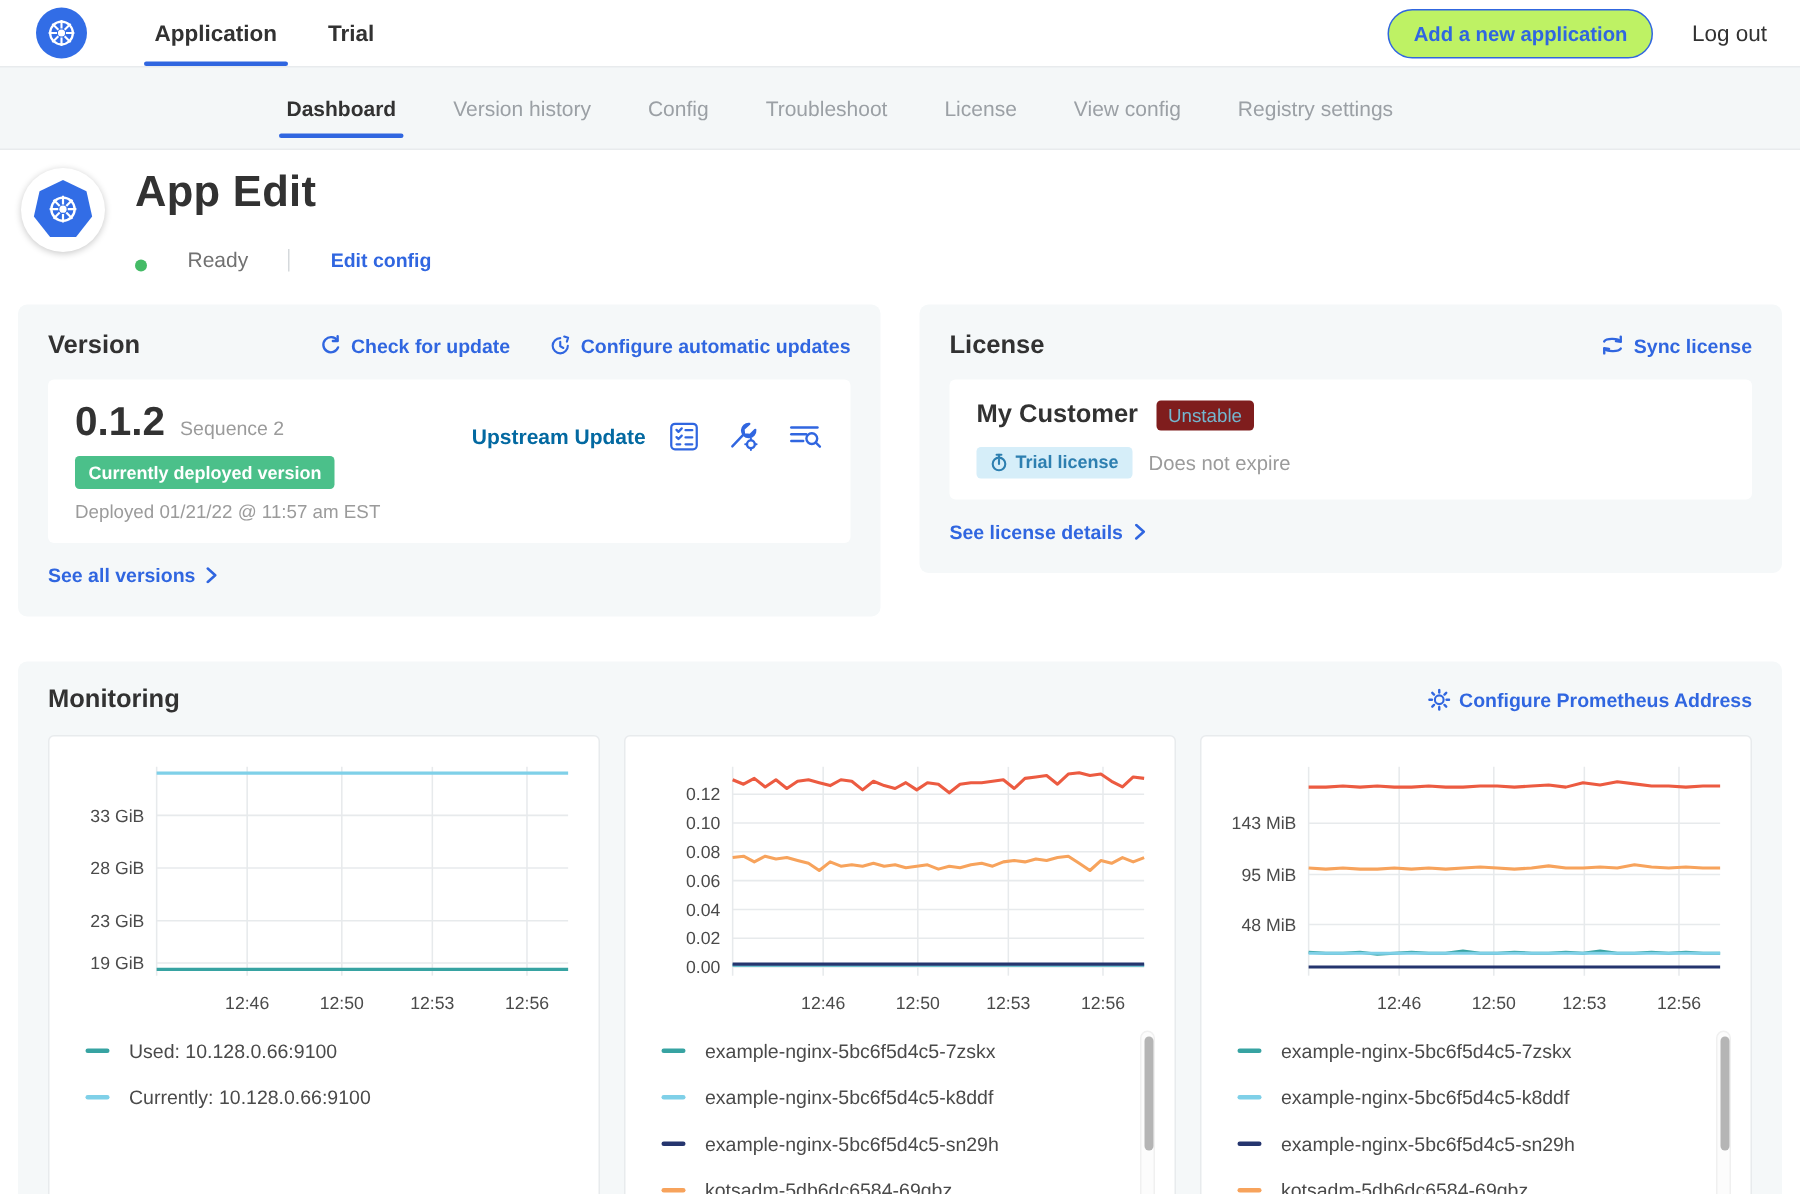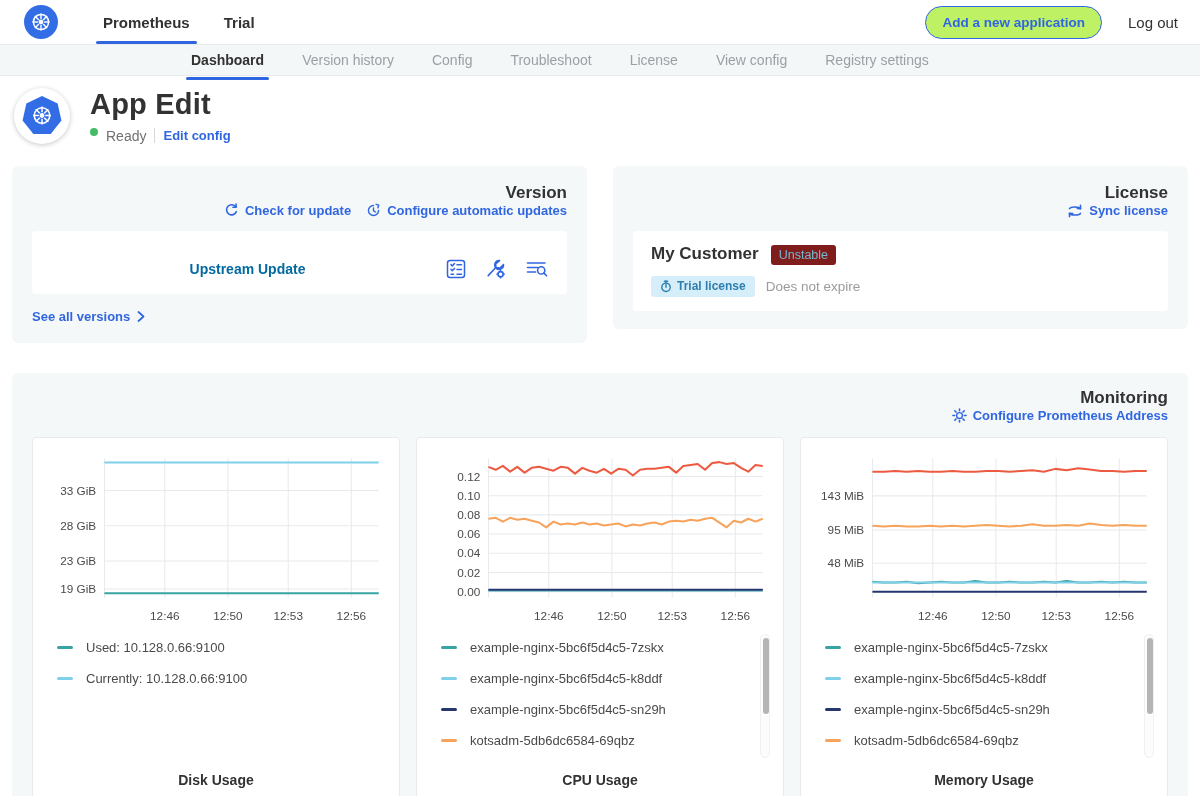--- a/index.html
+++ b/index.html
@@ -15,46 +15,46 @@
   .topnav-tab.inactive { font-weight:700; }
   .topnav-tab.active::after { content:""; position:absolute; left:10px; right:10px; bottom:0;
     height:3px; background:#3066e0; border-radius:2px; }
   .topnav-spacer { flex:1; }
   .add-app-btn { border:1px solid #3066e0; color:#3066e0; background:#bef264; border-radius:17px;
     font-size:13.5px; font-weight:700; padding:8px 16px; margin-right:20px; cursor:pointer;
     font-family:inherit; }
   .logout { font-size:15px; color:#323232; cursor:pointer; padding:0 6px; }
 
   
-  .subnav { height:32px; background:#f4f7f8; border-top:1px solid #e8ebed; border-bottom:1px solid #e8ebed;
+  .subnav { height:56px; background:#f4f7f8; border-top:1px solid #e8ebed; border-bottom:1px solid #e8ebed;
     display:flex; align-items:center; padding-left:172px; }
   .subnav-tab { position:relative; height:40px; display:flex; align-items:center;
     padding:0 19px; font-size:14px; color:#9ba0a5; cursor:pointer; }
   .subnav-tab.active { color:#323232; font-weight:700; }
   .subnav-tab.active::after { content:""; position:absolute; left:14px; right:14px; bottom:0;
     height:3px; background:#3066e0; border-radius:2px; }
 
   
   .app-header { display:flex; align-items:flex-start; gap:20px; padding:12px 16px 18px 14px; }
   .app-avatar { width:56px; height:56px; border-radius:50%; background:#fff;
     box-shadow:0 1px 5px rgba(0,0,0,.22); display:flex; align-items:center; justify-content:center; }
   .app-title { font-size:29px; font-weight:700; letter-spacing:.2px; }
-  .app-status-row { display:flex; align-items:flex-start; gap:8px; margin-top:7px; }
+  .app-status-row { display:flex; align-items:flex-end; gap:27px; margin-top:20px; }
   .status-dot { width:8px; height:8px; border-radius:50%; background:#44bb66; }
   .status-text { font-size:14px; color:#717171; }
   .vdivider { width:1px; height:15px; background:#d5d9dc; }
   .blue-link { color:#3066e0; font-size:13px; font-weight:700; cursor:pointer;
     display:inline-flex; align-items:center; gap:6px; text-decoration:none; }
 
   
   .cards-row { display:flex; gap:26px; padding:4px 12px 0; align-items:flex-start; }
   .panel { flex:1; background:#f5f8f9; border-radius:6px; padding:17px 20px 18px; }
-  .panel-header { display:flex; align-items:flex-end;flex-direction:column; }
+  .panel-header { display:flex; align-items:center; }
   .panel-header h2 { font-size:17px; font-weight:700; }
-  .panel-header .links { margin-left:auto; display:flex; gap:15px; }
+  .panel-header .links { margin-left:auto; display:flex; gap:26px; }
   .inner-card { background:#fff; border-radius:4px; padding:13px 18px 14px; margin-top:13px; }
 
   .ver-flex { display:flex; }
   .ver-left { min-width:250px; }
   .ver-num-row { display:flex; align-items:baseline; gap:10px; }
   .ver-num { font-size:27px; font-weight:700; }
   .ver-seq { font-size:13px; color:#9b9b9b; }
   .badge-green { display:inline-block; margin-top:7px; background:#4bc08a; color:#fff;
     font-size:12px; font-weight:700; padding:4px 9px; border-radius:3px; }
   .deployed { margin-top:8px; font-size:12.5px; color:#9b9b9b; }
@@ -105,21 +105,21 @@
           <line x1="14" y1="11" x2="19.6" y2="11"></line>
         <line x1="4.9" y1="4.9" x2="8.9" y2="8.9"></line>
           <line x1="13.1" y1="13.1" x2="17.1" y2="17.1"></line>
         <line x1="17.1" y1="4.9" x2="13.1" y2="8.9"></line>
           <line x1="8.9" y1="13.1" x2="4.9" y2="17.1"></line>
       </g>
       <circle cx="11" cy="11" r="2.4" fill="#fff"></circle>
     </svg>
   </div>
   <div class="topnav-tab active">
-    <span>Prometheus</span>
+    <span>Application</span>
   </div>
   <div class="topnav-tab inactive">
     <span>Trial</span>
   </div>
   <div class="topnav-spacer"></div>
   <button class="add-app-btn">Add a new application</button>
   <div class="logout">Log out</div>
 </div>
 
 <div class="subnav">
@@ -197,20 +197,28 @@
               <path d="M10.8 1.4 L13.6 2.3 L12.7 5.1" stroke-linejoin="round"></path>
               <path d="M8 5.2 L8 8.3 L10.2 9.6"></path>
             </svg>
           </span>
           <span>Configure automatic updates</span>
         </span>
       </div>
     </div>
     <div class="inner-card">
       <div class="ver-flex">
+        <div class="ver-left">
+          <div class="ver-num-row">
+            <span class="ver-num">0.1.2</span>
+            <span class="ver-seq">Sequence 2</span>
+          </div>
+          <span class="badge-green">Currently deployed version</span>
+          <div class="deployed">Deployed 01/21/22 @ 11:57 am EST</div>
+        </div>
         <div class="ver-mid">Upstream Update</div>
         <div class="ver-icons">
           <span class="icon">
             <svg width="22" height="22" viewBox="0 0 22 22" fill="none" stroke="#3066e0" stroke-width="1.5" stroke-linecap="round" stroke-linejoin="round">
               <rect x="2.5" y="2.5" width="17" height="17" rx="2.5"></rect>
               <path d="M6 6.6 L7.3 7.9 L9.5 5.6"></path>
                 <line x1="12" y1="6.8" x2="16.5" y2="6.8"></line>
               <path d="M6 11.4 L7.3 12.7 L9.5 10.4"></path>
                 <line x1="12" y1="11.6" x2="16.5" y2="11.6"></line>
               <line x1="6" y1="16.2" x2="8.5" y2="16.2"></line>
@@ -283,20 +291,30 @@
               <circle cx="6" cy="7.3" r="4.2"></circle>
                 <line x1="6" y1="7.3" x2="6" y2="4.6"></line>
               <line x1="4.4" y1="1.2" x2="7.6" y2="1.2"></line>
                 <line x1="6" y1="1.2" x2="6" y2="3"></line>
             </svg>
           </span>
           <span>Trial license</span>
         </span>
         <span class="lic-expiry">Does not expire</span>
       </div>
+    </div>
+    <div class="see-link">
+      <span class="blue-link">
+        <span>See license details</span>
+        <span class="icon chev">
+          <svg width="8" height="11" viewBox="0 0 8 11" fill="none" stroke="#3066e0" stroke-width="1.7" stroke-linecap="round" stroke-linejoin="round">
+              <path d="M1.5 1 L6.5 5.5 L1.5 10"></path>
+            </svg>
+        </span>
+      </span>
     </div>
   </div>
 </div>
 
 <div class="monitoring">
   <div class="panel-header">
     <h2>Monitoring</h2>
     <div class="links">
       <span class="blue-link">
         <span class="icon">

